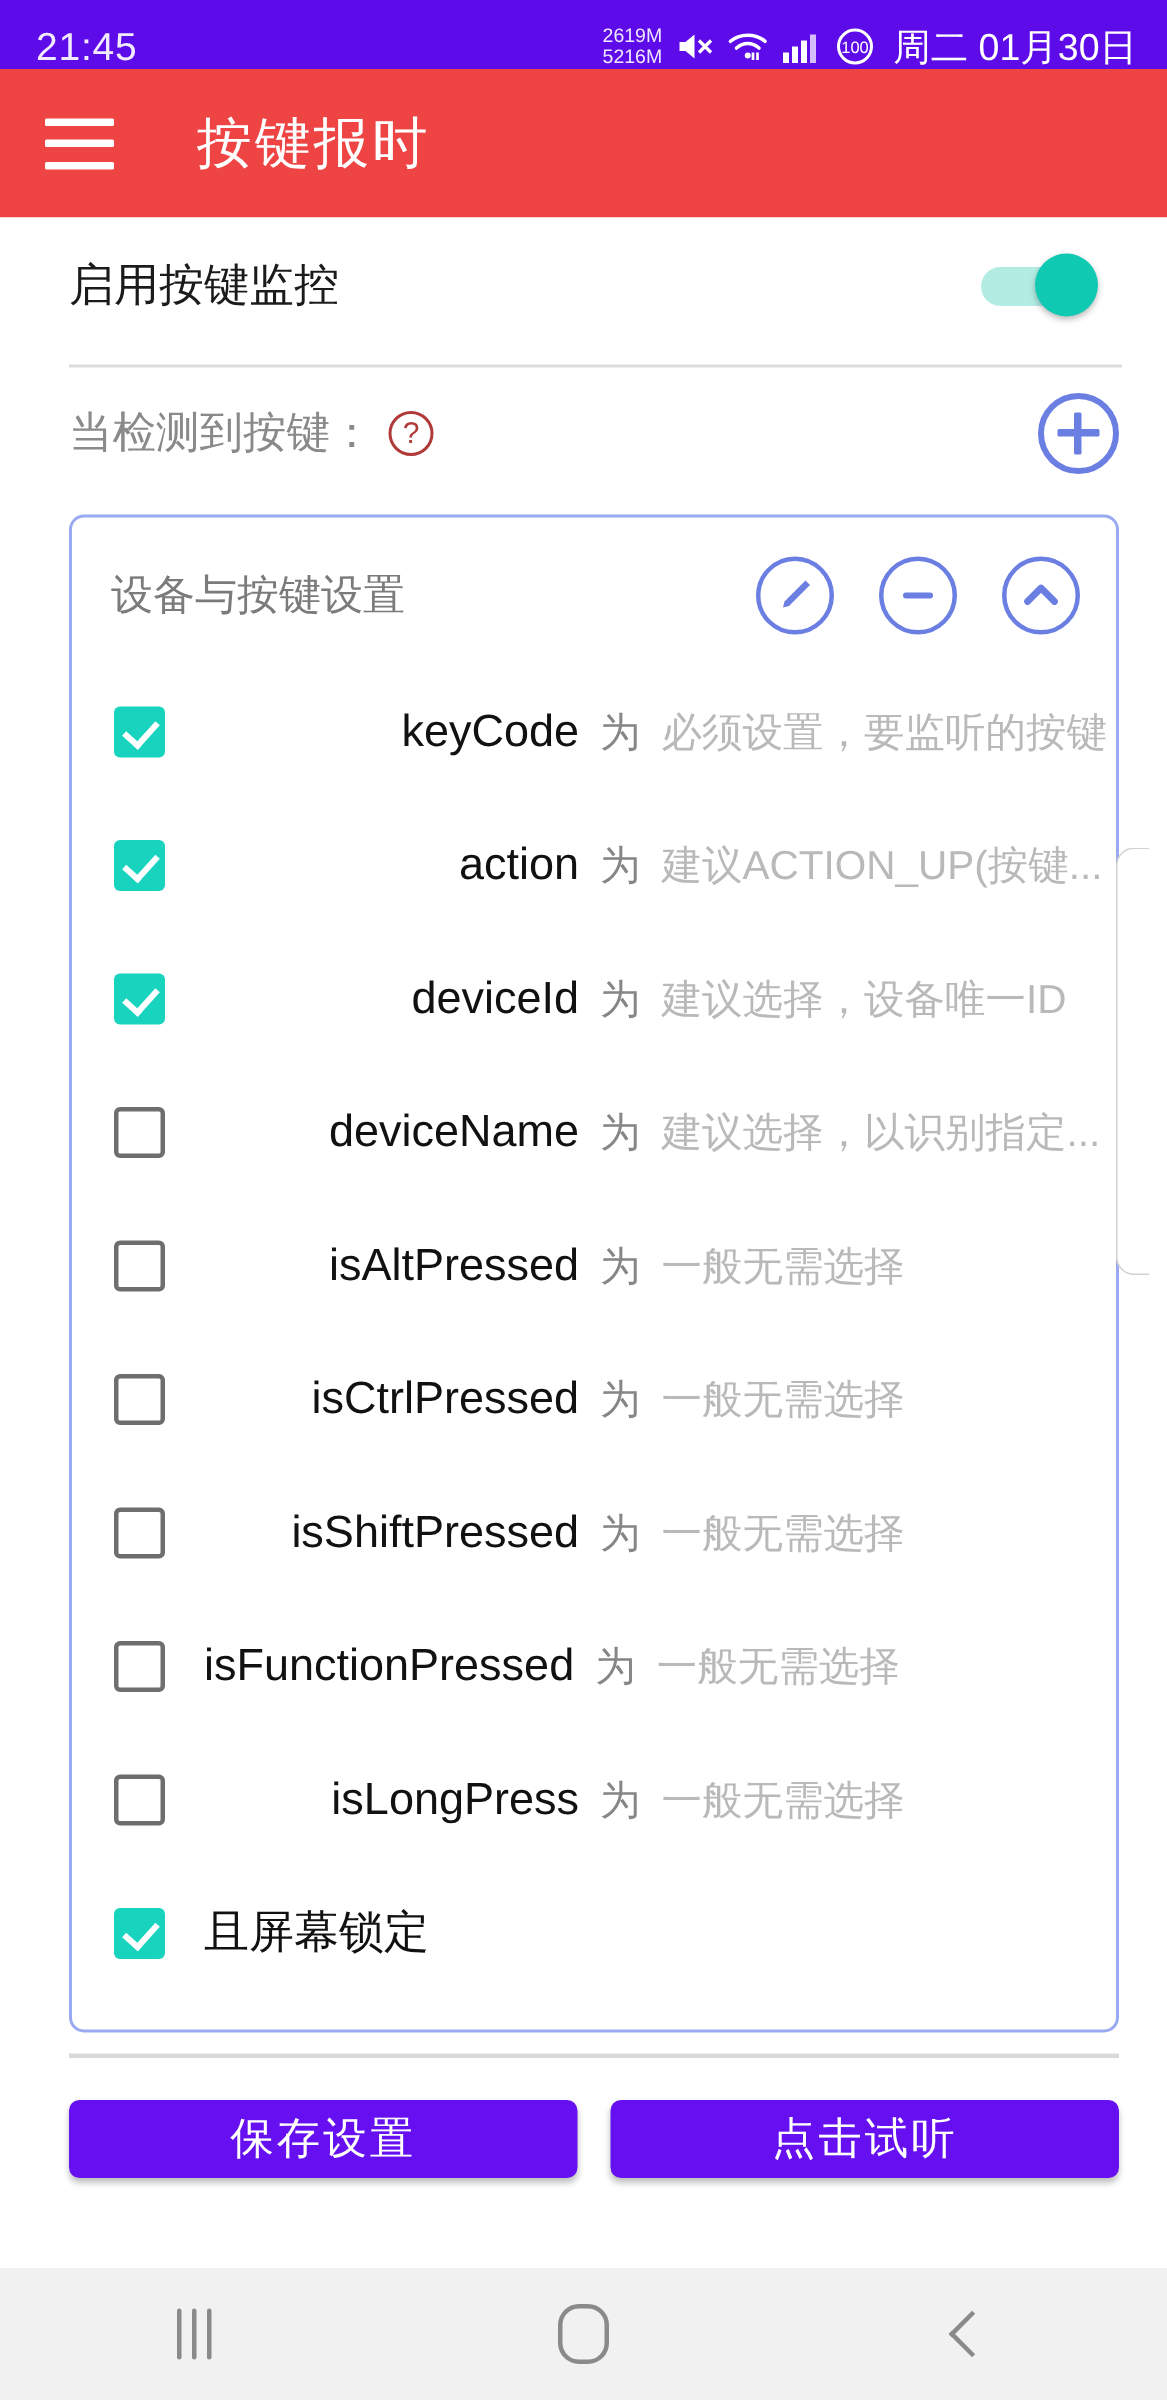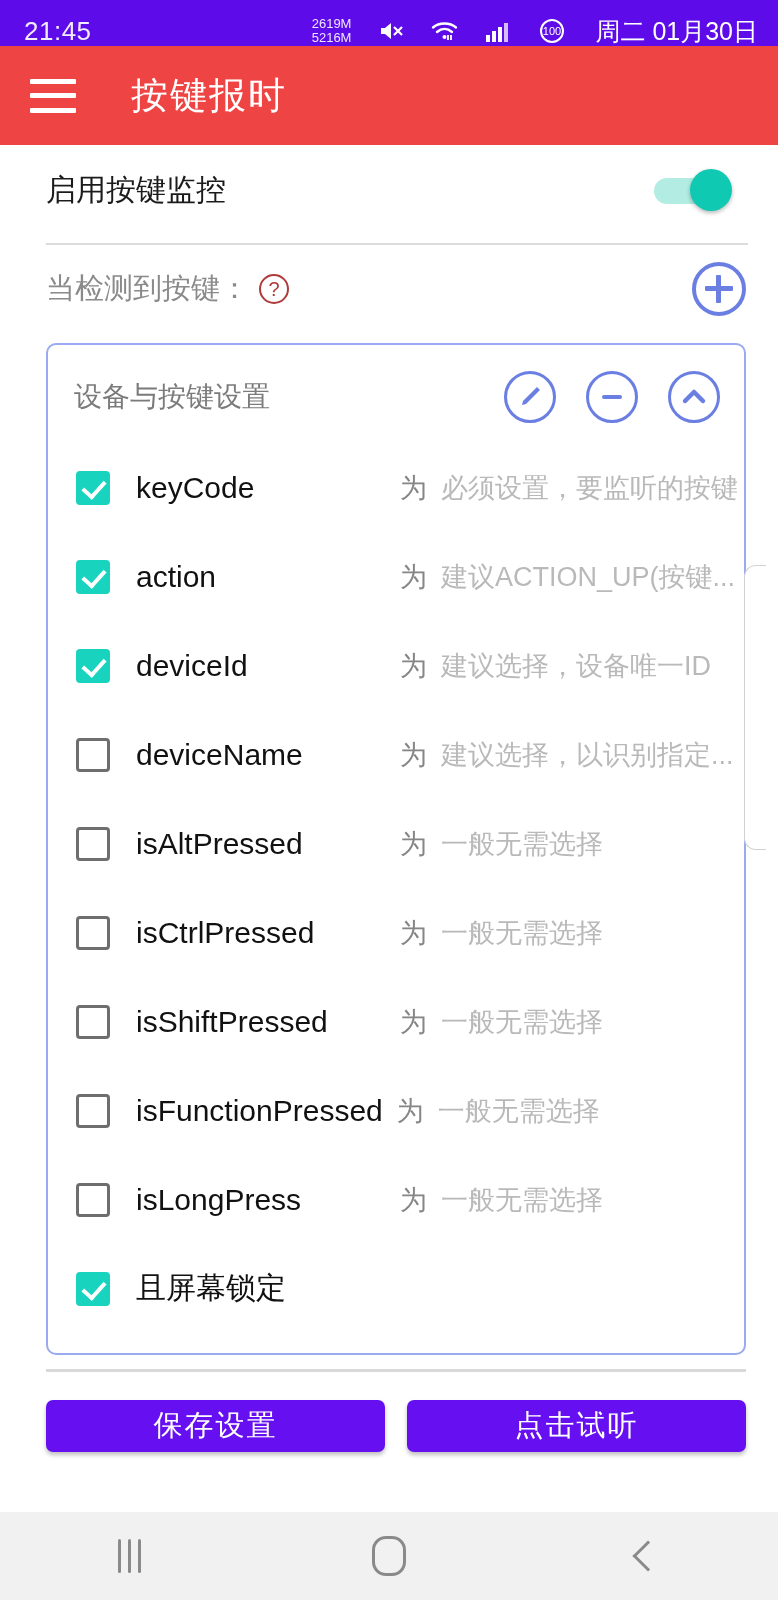--- a/index.html
+++ b/index.html
@@ -31,21 +31,21 @@
   .status-clock {
     font-size: 26px;
     letter-spacing: 0.5px;
     font-weight: 400;
     color: #f2eaff;
   }
   .status-right {
     margin-left: auto;
     display: flex;
     align-items: center;
-    gap: 27px;
+    gap: 9px;
   }
   .mem-block {
     display: flex;
     flex-direction: column;
     line-height: 1.05;
     font-size: 13px;
     color: #efe6ff;
     text-align: left;
   }
   .si { display: flex; align-items: flex-end; }
@@ -206,20 +206,21 @@
   }
   .cicon svg { position: absolute; left: 0; top: 0; }
 
   .check-list { padding: 16px 0 0 0; }
   .clrow {
     display: flex;
     align-items: center;
     height: 89px;
     padding-left: 28px;
     cursor: pointer;
+    text-align: right;
   }
   .cbox {
     width: 34px; height: 34px;
     border-radius: 4px;
     flex: none;
     position: relative;
   }
   .cbox.on {
     background: #18D4BE;
   }

